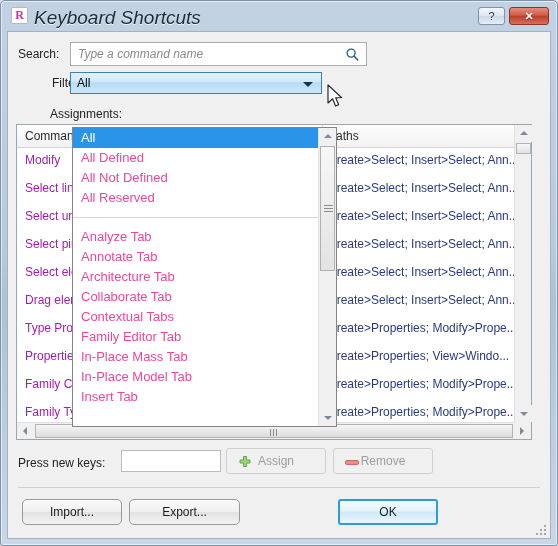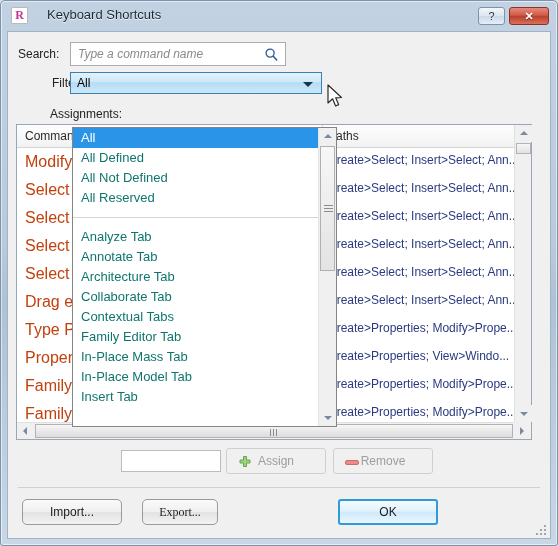--- a/index.html
+++ b/index.html
@@ -21,23 +21,24 @@
   .titlebar{position:absolute;left:0;top:0;height:30px;width:100%;}
   .app-icon{
     position:absolute;left:10px;top:6px;width:17px;height:17px;
     background:#ffffff;border:1px solid #b9b9b9;border-radius:1px;
     box-sizing:border-box;
     font-family:"Liberation Serif", serif;
     font-weight:bold;font-size:12px;color:#c2348d;
     text-align:center;line-height:15px;
   }
   .title-text{
-    position:absolute;left:46px;top:6px;
-    font-size:13px;color:#1c2a38;
+    position:absolute;left:33px;top:6px;
+    font-size:19px;color:#1c2a38;
     text-shadow:0 1px 0 rgba(255,255,255,.75);
+    font-style:italic;
   }
   .btn-help{
     position:absolute;right:52px;top:6px;width:27px;height:18px;
     box-sizing:border-box;
     background:linear-gradient(to bottom,#f2f6fa 0%,#dde7f1 48%,#cbd9e8 52%,#e7eef6 100%);
     border:1px solid #7d93aa;border-radius:3px;
     color:#2a3a4c;font-size:11px;text-align:center;line-height:16px;
   }
   .btn-close{
     position:absolute;right:8px;top:6px;width:40px;height:18px;
@@ -52,21 +53,21 @@
     position:absolute;left:6px;top:30px;right:6px;bottom:6px;
     background:#f0f0f0;
     border:1px solid #9fb2c6;
     box-sizing:border-box;
   }
   .lbl{
     position:absolute;color:#222;font-size:12px;
   }
   
   .search-box{
-    position:absolute;left:62px;top:10px;width:216px;height:24px;
+    position:absolute;left:62px;top:10px;width:297px;height:24px;
     background:#ffffff;border:1px solid #abadb3;box-sizing:border-box;
   }
   .search-box .ph{
     position:absolute;left:7px;top:4px;font-style:italic;color:#8a8a8a;font-size:12px;
   }
   .search-icon{
     position:absolute;right:6px;top:4px;width:15px;height:15px;
   }
   
   .combo{
@@ -89,21 +90,21 @@
   .hdrrow{
     position:absolute;left:0;top:0;right:0;height:22px;
     background:linear-gradient(to bottom,#fdfdfd 0%,#f2f2f2 100%);
     border-bottom:1px solid #d4d4d4;
   }
   .hdr-cmd{position:absolute;left:8px;top:4px;color:#2b2b2b;font-size:12px;}
   .hdr-paths{position:absolute;left:311px;top:4px;color:#2b2b2b;font-size:12px;}
   .hdr-sep{position:absolute;left:305px;top:0;width:1px;height:22px;background:#d9d9d9;}
   .rows{position:absolute;left:0;top:22px;right:17px;bottom:17px;overflow:hidden;}
   .row{position:relative;height:28px;}
-  .row .c1{position:absolute;left:8px;top:6px;color:#c2410c;font-size:16px;white-space:nowrap;}
+  .row .c1{position:absolute;left:8px;top:6px;color:#a21caf;font-size:12px;white-space:nowrap;}
   .row .c2{position:absolute;left:311px;top:6px;color:#2a3a80;font-size:12px;white-space:nowrap;}
   
   .vsb{
     position:absolute;right:0;top:0;width:17px;bottom:17px;
     background:#f0f0f0;border-left:1px solid #e0e0e0;box-sizing:border-box;
   }
   .vsb .up,.vsb .dn{
     position:absolute;left:0;width:17px;height:17px;
     background:#f0f0f0;
   }
@@ -158,21 +159,21 @@
   .vgrip i:nth-child(3){top:6px;}
   
   .dropdown{
     position:absolute;left:64px;top:95px;width:265px;height:300px;
     background:#ffffff;border:1px solid #848484;box-sizing:border-box;
     z-index:40;
   }
   .dd-list{position:absolute;left:0;top:0;right:18px;bottom:0;overflow:hidden;}
   .dd-item{
     position:relative;height:20px;line-height:20px;padding-left:8px;
-    font-size:13px;color:#0f766e;white-space:nowrap;
+    font-size:13px;color:#ec4899;white-space:nowrap;
   }
   .dd-item.sel{background:#2a95e8;color:#ffffff;}
   .dd-sep{height:1px;background:#d5d5d5;margin:9px 0 9px 0;}
   .dd-sb{
     position:absolute;right:0;top:0;width:18px;bottom:0;
     background:#f0f0f0;border-left:1px solid #e3e3e3;box-sizing:border-box;
   }
   .dd-sb .up,.dd-sb .dn{position:absolute;left:0;width:17px;height:17px;}
   .dd-sb .up{top:0;}
   .dd-sb .dn{bottom:0;}
@@ -206,21 +207,21 @@
   .divider{
     position:absolute;left:10px;right:10px;top:455px;height:1px;background:#d0d0d0;
   }
   .btn{
     position:absolute;height:26px;box-sizing:border-box;
     background:linear-gradient(to bottom,#fafafa 0%,#f0f0f0 48%,#e3e3e3 52%,#f2f2f2 100%);
     border:1px solid #9a9a9a;border-radius:5px;
     color:#1c1c1c;font-size:12px;line-height:24px;text-align:center;
   }
   .btn-import{left:14px;top:467px;width:100px;}
-  .btn-export{left:134px;top:467px;width:76px;font-family:Liberation Serif, serif;}
+  .btn-export{left:121px;top:467px;width:111px;}
   .btn-cancel{left:438px;top:467px;width:90px;}
   .btn-ok{
     left:330px;top:467px;width:100px;height:26px;box-sizing:border-box;
     background:linear-gradient(to bottom,#f4fbff 0%,#e2f2fc 45%,#cfe9fa 52%,#eaf6fd 100%);
     border:2px solid #2e9bd6;border-radius:3px;
     color:#1c1c1c;font-size:12px;line-height:22px;text-align:center;
     position:absolute;
   }
   .resize-grip{position:absolute;right:4px;bottom:3px;width:12px;height:12px;}
   .resize-grip i{position:absolute;width:2px;height:2px;background:#9aa7b4;}
@@ -364,20 +365,21 @@
         <div class="dn">
             <div class="tri-dn"></div>
           </div>
       </div>
     </div>
 
     <svg class="cursor" width="18" height="26" viewBox="0 0 18 26">
       <polygon points="1,1 1,19 5.6,14.8 8.6,22 11.6,20.6 8.7,13.8 14.5,13.5" fill="#ffffff" stroke="#2b2b2b" stroke-width="1.2" stroke-linejoin="round"></polygon>
     </svg>
 
+    <div class="press-lbl">Press new keys:</div>
     <div class="keys-input"></div>
 
     <div class="btn-flat btn-assign">
       <svg class="plus-icon" viewBox="0 0 12 12">
         <path d="M4.5 0.5 h3 v3.5 h3.5 v3 h-3.5 v3.5 h-3 v-3.5 h-3.5 v-3 h3.5 z" fill="#9ed47f" stroke="#5f9e43" stroke-width="0.9"></path>
       </svg>
       <span>Assign</span>
     </div>
 
     <div class="btn-flat btn-remove">

